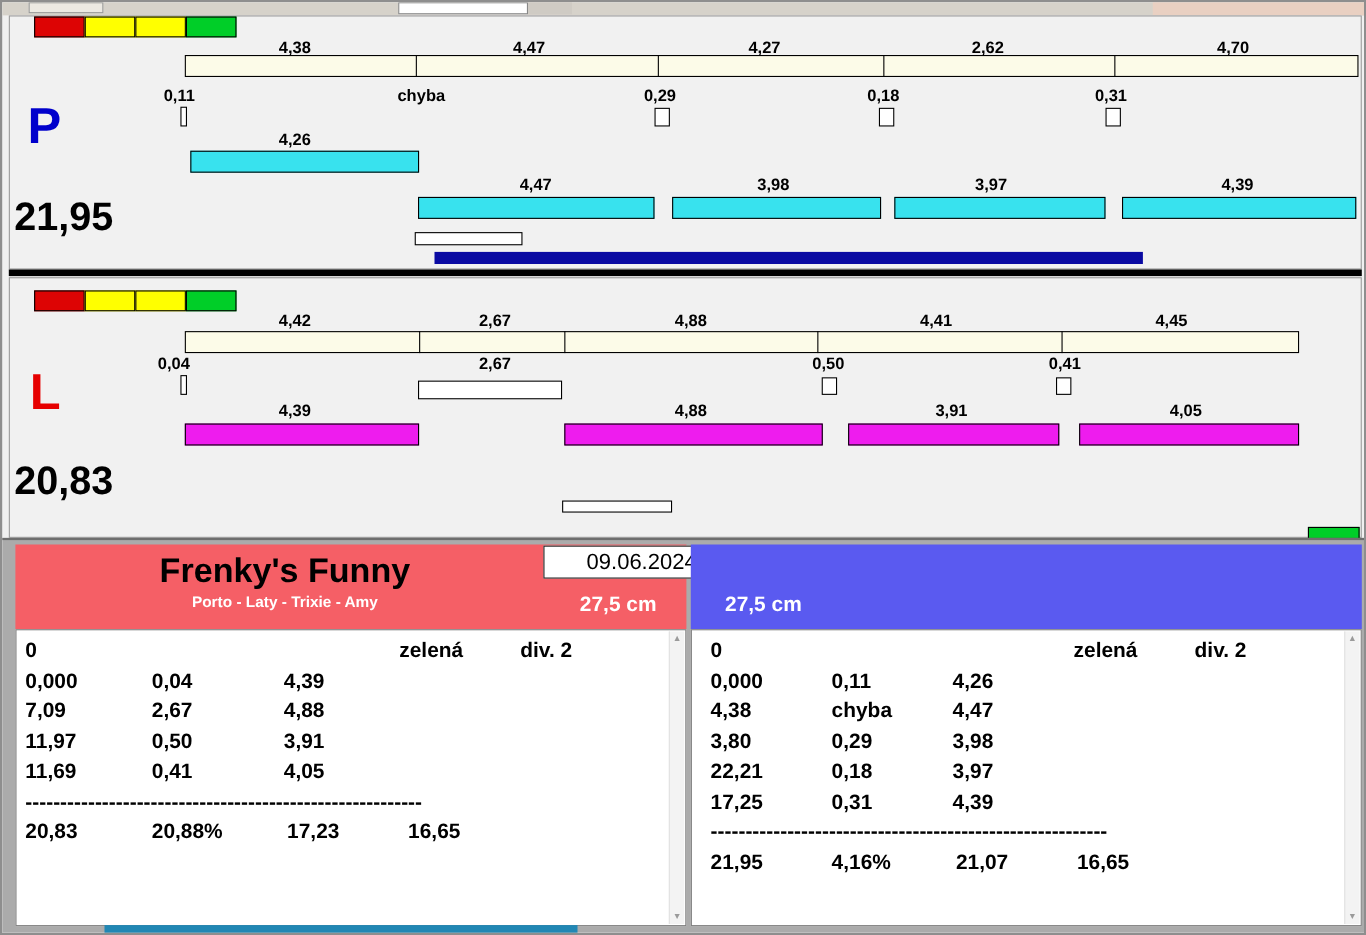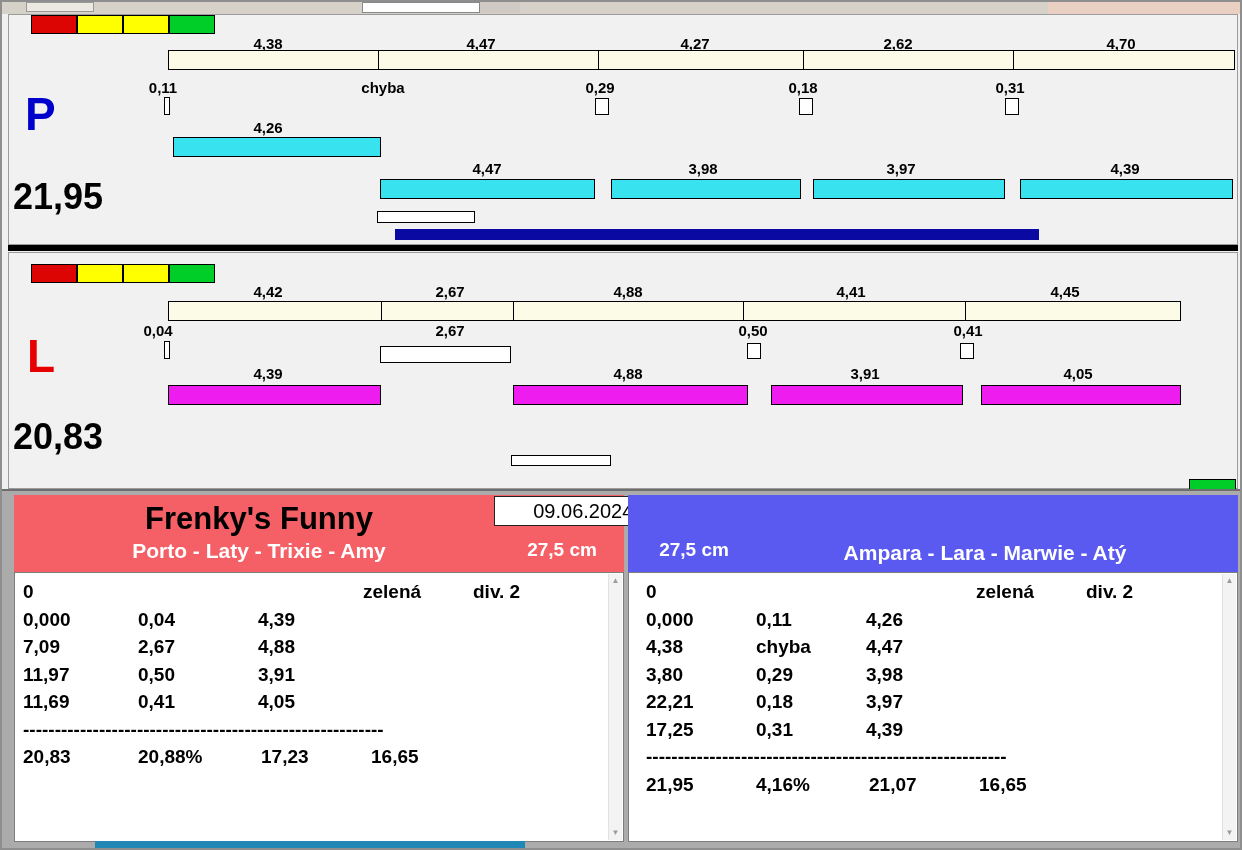--- a/index.html
+++ b/index.html
@@ -44,21 +44,21 @@
   .bottom-bg { position:absolute; left:0; top:487px; width:1238px; height:359px;
                background:var(--section-bg,#ababab); border-top:2px solid #6e6e6e; }
 
   .card { position:absolute; top:493px; width:610px; height:347px; }
   #card-left { left:12px; }
   #card-right { left:626px; }
   .card-header { position:absolute; left:0; top:0; width:610px; height:77px; }
   #card-left .card-header { background:var(--left-header,#f55f66); }
   #card-right .card-header { background:var(--right-header,#5a5af0); }
   .card-title { position:absolute; font-size:31px; font-weight:bold; color:#000; text-align:center; }
-  .card-sub { position:absolute; font-size:21px; font-weight:bold; color:#fff; text-align:center; white-space:nowrap; }
+  .card-sub { position:absolute; font-size:14px; font-weight:bold; color:#fff; text-align:center; white-space:nowrap; }
   .card-height { position:absolute; font-size:19px; font-weight:bold; color:#fff; text-align:center; }
   .card-body { position:absolute; left:0; top:77px; width:610px; height:270px;
                background:#fff; border:1px solid #7d7d7d; }
   .cell { position:absolute; font-size:19px; font-weight:bold; color:#000; white-space:nowrap; }
 
   .scrollbar { position:absolute; right:1px; top:1px; width:14px; height:266px;
                background:#f3f3f3; border-left:1px solid #e2e2e2; }
   .scroll-arrow { position:absolute; left:0; width:13px; height:14px; font-size:8px;
                   color:#9a9a9a; text-align:center; line-height:14px; }
   .arrow-up { top:0; }
@@ -220,21 +220,20 @@
         <div class="scroll-arrow arrow-down">▼</div>
       </div>
     </div>
   </div>
 
   <div class="datetime">09.06.2024 13:35:03</div>
 
   <div class="card" id="card-right">
     <div class="card-header">
       <div class="card-height" style="left:14px;top:44px;width:104px">27,5 cm</div>
-      <div class="card-sub" style="left:120px;top:46px;width:474px">Ampara - Lara - Marwie - Atý</div>
     </div>
     <div class="card-body">
       <span class="cell" style="left:17px;top:8px">0</span>
       <span class="cell" style="left:347px;top:8px">zelená</span>
       <span class="cell" style="left:457px;top:8px">div. 2</span>
 
       <span class="cell" style="left:17px;top:36px">0,000</span>
       <span class="cell" style="left:127px;top:36px">0,11</span>
       <span class="cell" style="left:237px;top:36px">4,26</span>
 

